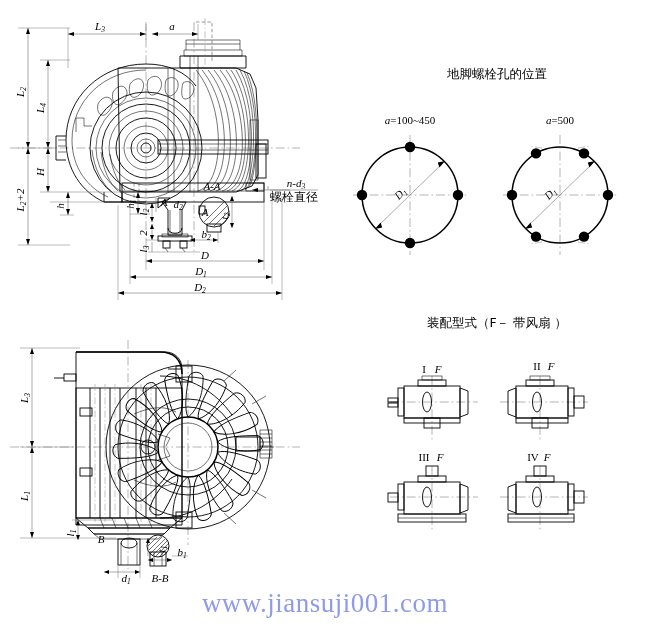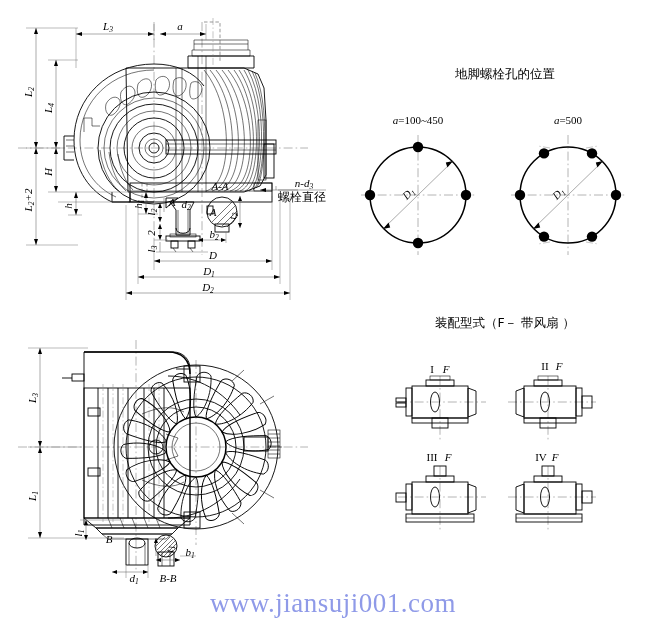--- a/index.html
+++ b/index.html
@@ -1,18 +1,18 @@
 <!DOCTYPE html>
 <html><head>
 <meta charset="utf-8">
 <style>
   html,body{margin:0;padding:0;background:#ffffff;}
   body{width:650px;height:626px;position:relative;overflow:hidden;
        font-family:"Liberation Serif",serif;color:#000;}
-  #sheet{position:absolute;left:8px;top:0;width:516px;height:626px;}
+  #sheet{position:absolute;left:0;top:0;width:516px;height:626px;}
   svg{display:block;}
   .lbl{font-family:"Liberation Serif",serif;font-style:italic;font-size:11px;fill:#000;}
   .lbl-up{font-family:"Liberation Serif",serif;font-style:normal;font-size:11px;fill:#000;}
   .cn{font-family:"DejaVu Sans",sans-serif;font-style:normal;font-size:12px;fill:#000;}
   .cn13{font-family:"DejaVu Sans",sans-serif;font-style:normal;font-size:12.5px;fill:#000;}
   .sub{font-size:7.5px;}
   .wm{font-family:"Liberation Serif",serif;font-size:27px;fill:#8f9ae8;letter-spacing:0.5px;}
   .thin{stroke:#000;stroke-width:.55;fill:none;}
   .med{stroke:#000;stroke-width:.9;fill:none;}
   .thick{stroke:#000;stroke-width:1.5;fill:none;}

